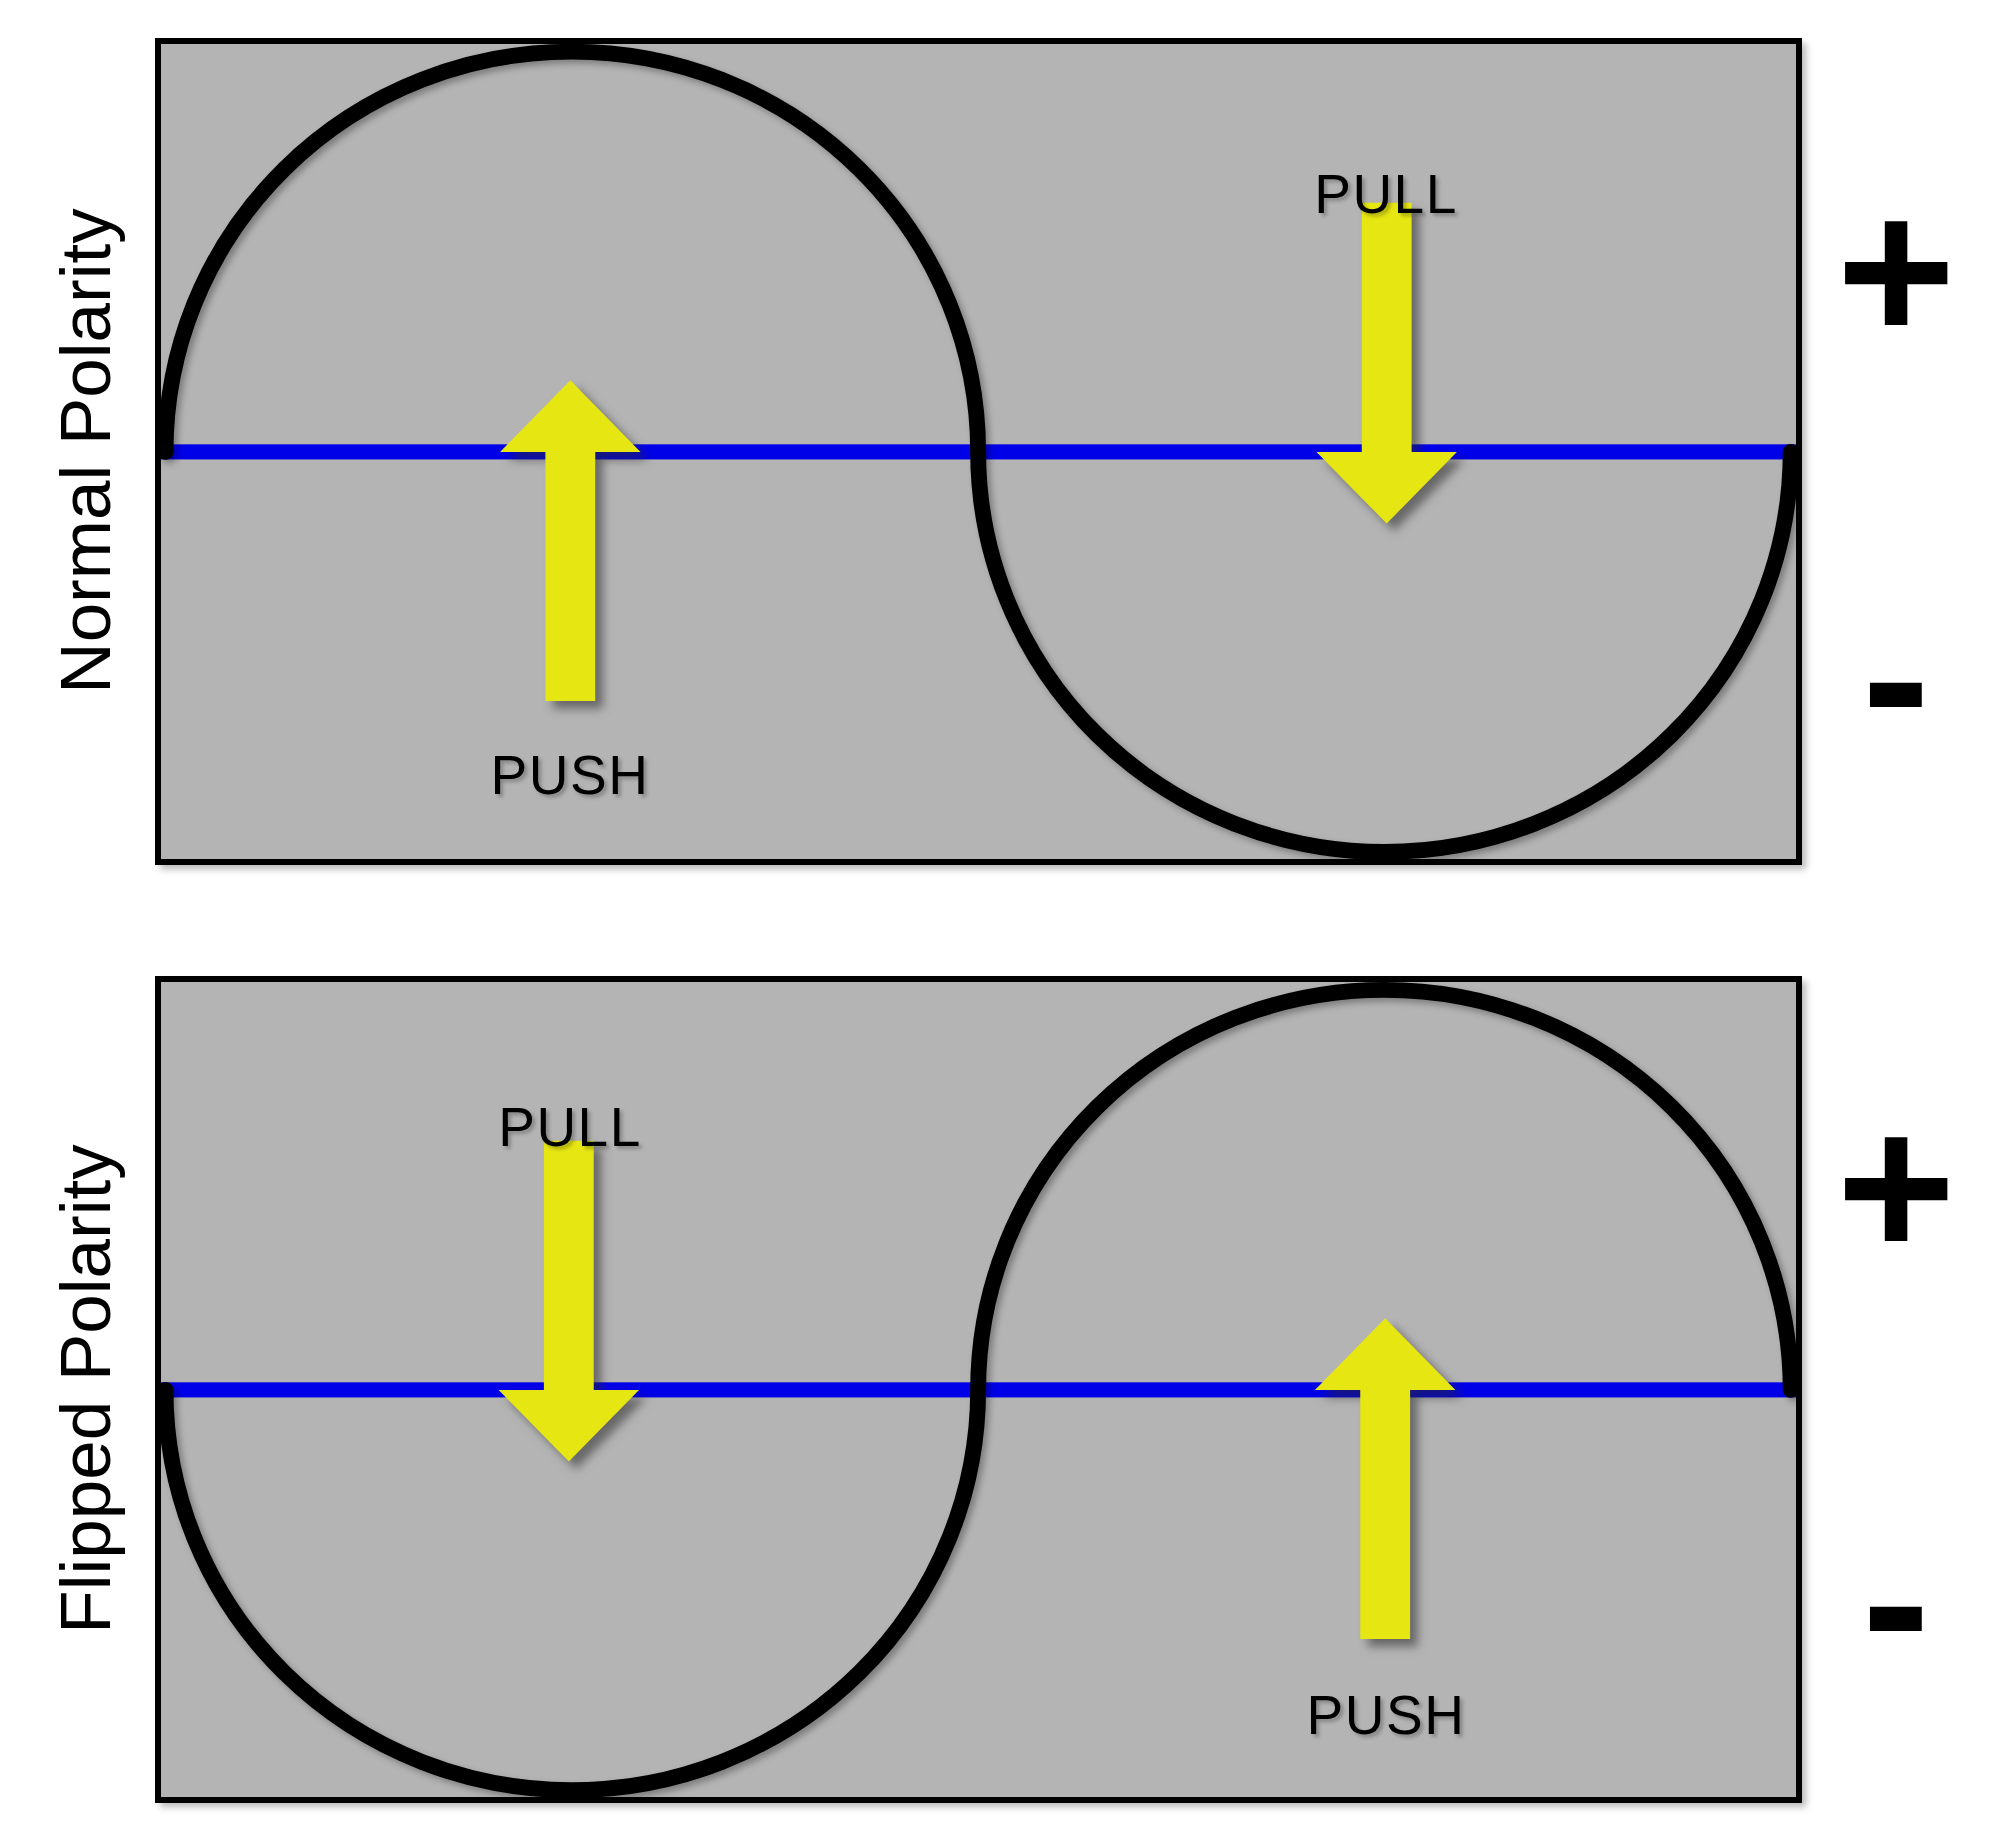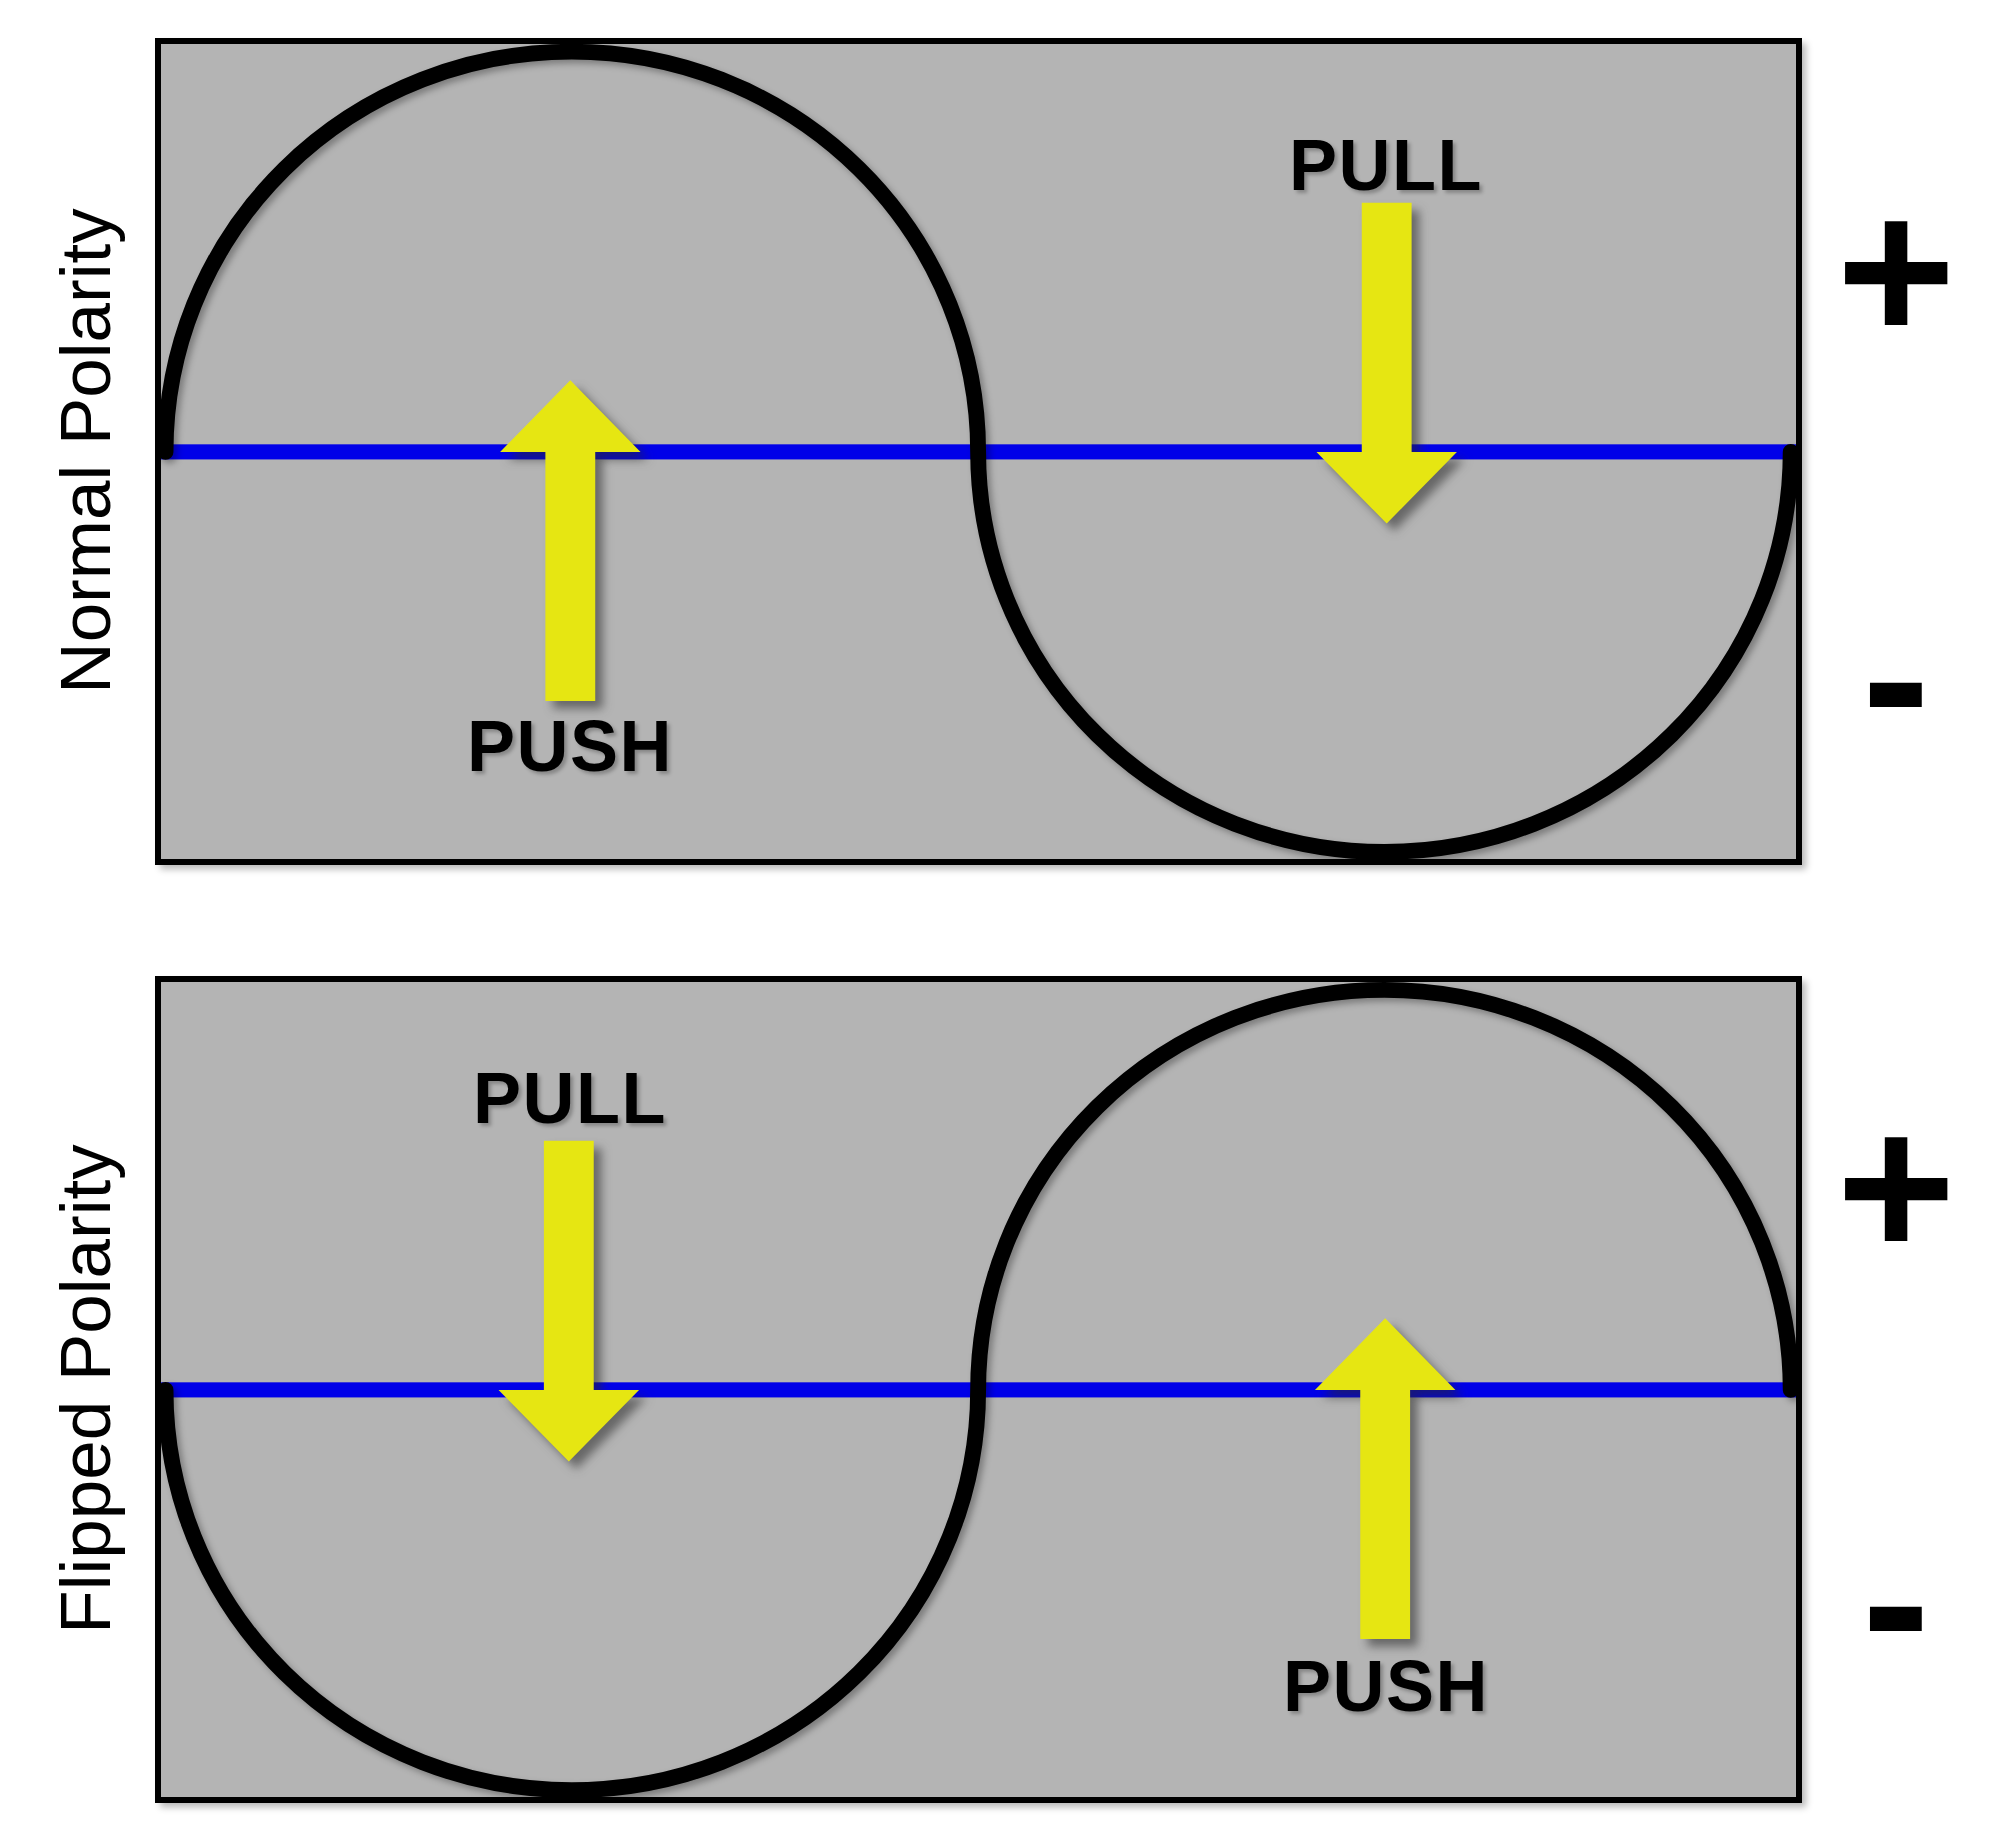--- a/index.html
+++ b/index.html
@@ -41,24 +41,25 @@
     filter:drop-shadow(10px 10px 6px rgba(40,40,40,0.55));
   }
   .center{
     position:absolute;
     transform:translate(-50%,-50%);
     white-space:nowrap;
     color:var(--ink);
     line-height:1;
   }
   .arrow-label{
-    font-size:72px;
-    font-weight:700;
+    font-size:55px;
+    font-weight:400;
     letter-spacing:1.5px;
     text-shadow:3px 3px 3.8px rgba(0,0,0,0.25);
+    margin-top:29px;
   }
   .side-label{
     font-size:71px;
     font-weight:400;
     transform:translate(-50%,-50%) rotate(-90deg);
   }
   .sign{
     font-size:204px;
     font-weight:bold;
   }

